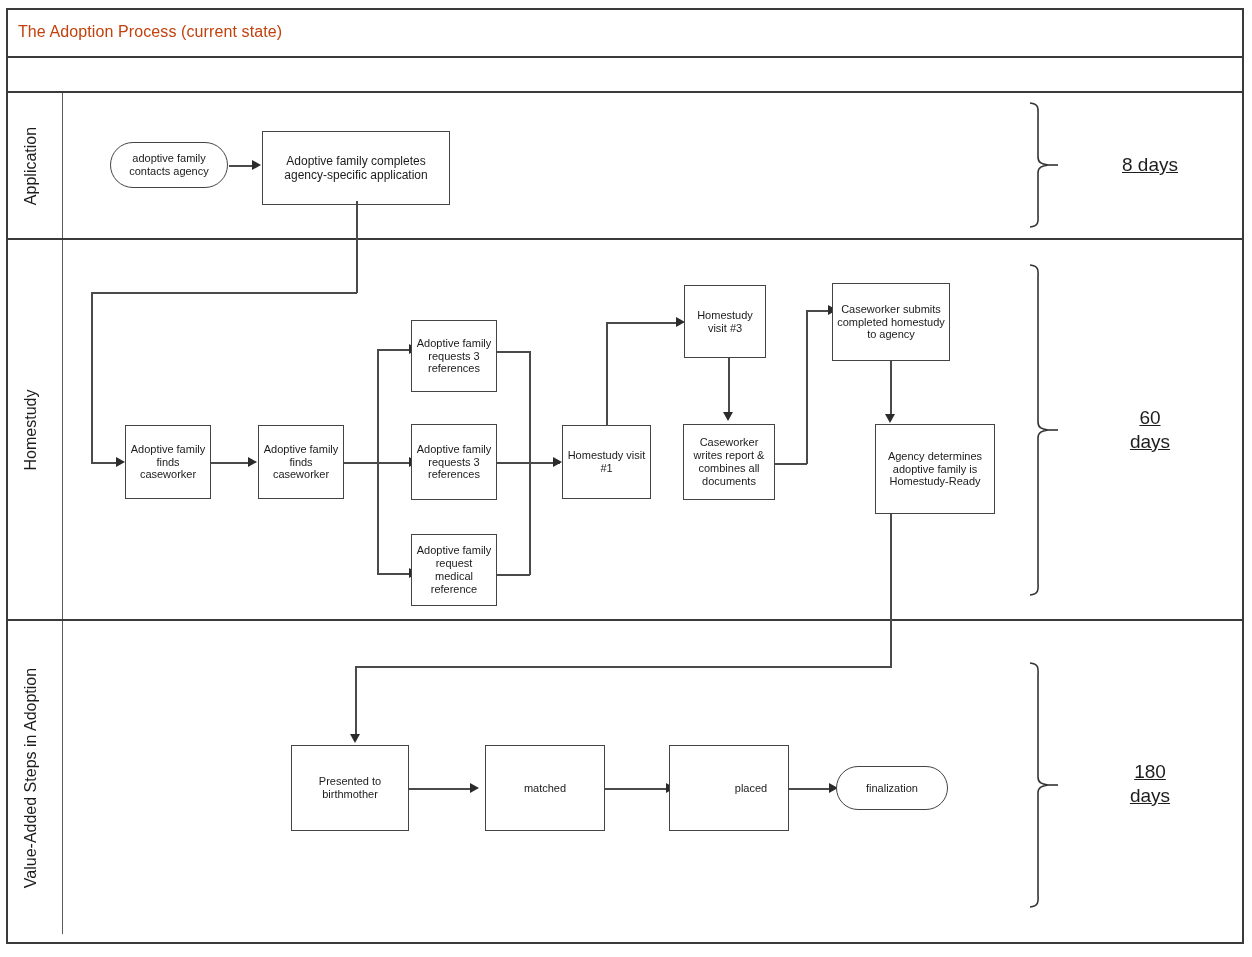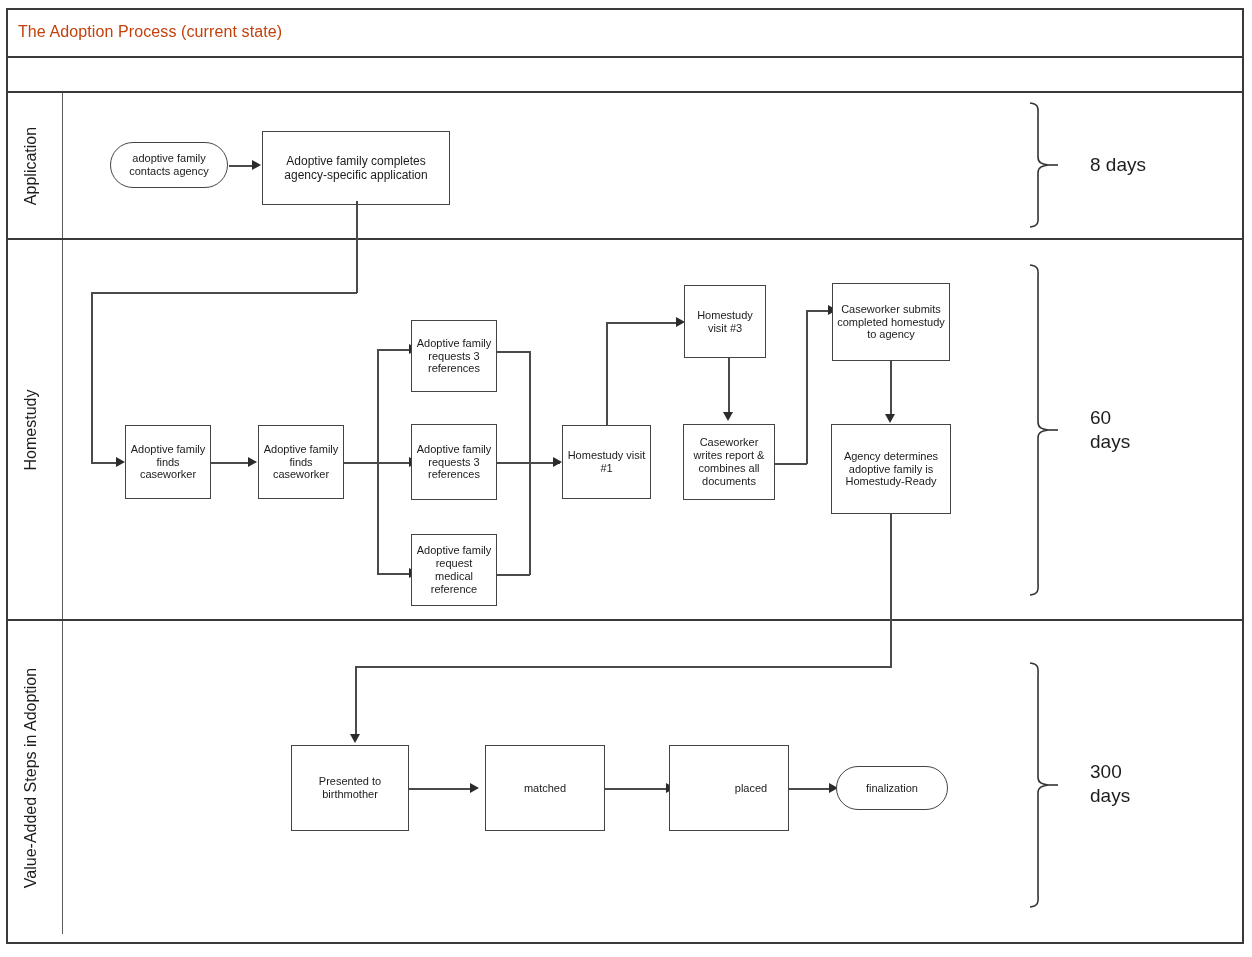--- a/index.html
+++ b/index.html
@@ -55,22 +55,22 @@
   .lv{width:1.6px;}
   .arr{position:absolute;width:0;height:0;}
   .arr-r{border-top:5px solid transparent;border-bottom:5px solid transparent;
          border-left:9px solid #2b2b2b;}
   .arr-d{border-left:5px solid transparent;border-right:5px solid transparent;
          border-top:9px solid #2b2b2b;}
 
   
   .brace{position:absolute;}
   .brace svg{display:block;}
-  .dur{position:absolute;text-align:left;font-size:19px;color:#1d1d1d;
-       line-height:1.25;}
+  .dur{position:absolute;text-align:center;font-size:19px;color:#1d1d1d;
+       line-height:1.25;text-decoration:underline;}
 
   .footer-smudge{position:absolute;left:1010px;top:944px;width:220px;height:9px;
                  font-size:7px;color:#d8d8d8;overflow:hidden;white-space:nowrap;}
 </style>
 </head>
 <body>
 
 <div id="page">
 
   <div class="frame"></div>
@@ -155,21 +155,21 @@
   <div class="ln lh" style="left:775px;top:463px;width:32px;"></div>
   <div class="ln lv" style="left:806px;top:310px;height:154px;"></div>
   <div class="ln lh" style="left:806px;top:310px;width:24px;"></div>
   <div class="arr arr-r" style="left:828px;top:305px;"></div>
 
   <div class="node n-sm" style="left:832px;top:283px;width:118px;height:78px;">Caseworker submits completed homestudy to agency</div>
 
   <div class="ln lv" style="left:890px;top:361px;height:55px;"></div>
   <div class="arr arr-d" style="left:885px;top:414px;"></div>
 
-  <div class="node n-sm" style="left:831px;top:424px;width:120px;height:90px;">Agency determines adoptive family is Homestudy-Ready</div>
+  <div class="node n-sm" style="left:875px;top:424px;width:120px;height:90px;">Agency determines adoptive family is Homestudy-Ready</div>
 
   <div class="ln lv" style="left:890px;top:514px;height:153px;"></div>
   <div class="ln lh" style="left:355px;top:666px;width:537px;"></div>
   <div class="ln lv" style="left:355px;top:666px;height:70px;"></div>
   <div class="arr arr-d" style="left:350px;top:734px;"></div>
 
   <div class="node n-sm" style="left:291px;top:745px;width:118px;height:86px;">Presented to birthmother</div>
 
   <div class="ln lh" style="left:409px;top:788px;width:63px;"></div>
   <div class="arr arr-r" style="left:470px;top:783px;"></div>
@@ -205,18 +205,18 @@
     <div>days</div>
   </div>
 
   <div class="brace" style="left:1024px;top:660px;">
     <svg width="36" height="250" viewBox="0 0 36 250" aria-hidden="true">
       <path d="M6 3 C16 4 14 10 14 16 L14 117 C14 123 18 124 24 125 C18 126 14 127 14 133 L14 234 C14 240 16 246 6 247" fill="none" stroke="#333" stroke-width="1.6"></path>
       <path d="M24 125 L34 125" fill="none" stroke="#333" stroke-width="1.6"></path>
     </svg>
   </div>
   <div class="dur" style="left:1090px;top:760px;width:120px;">
-    <div>300</div>
+    <div>180</div>
     <div>days</div>
   </div>
 
   <div class="footer-smudge"></div>
 </div>
 
 </body></html>

